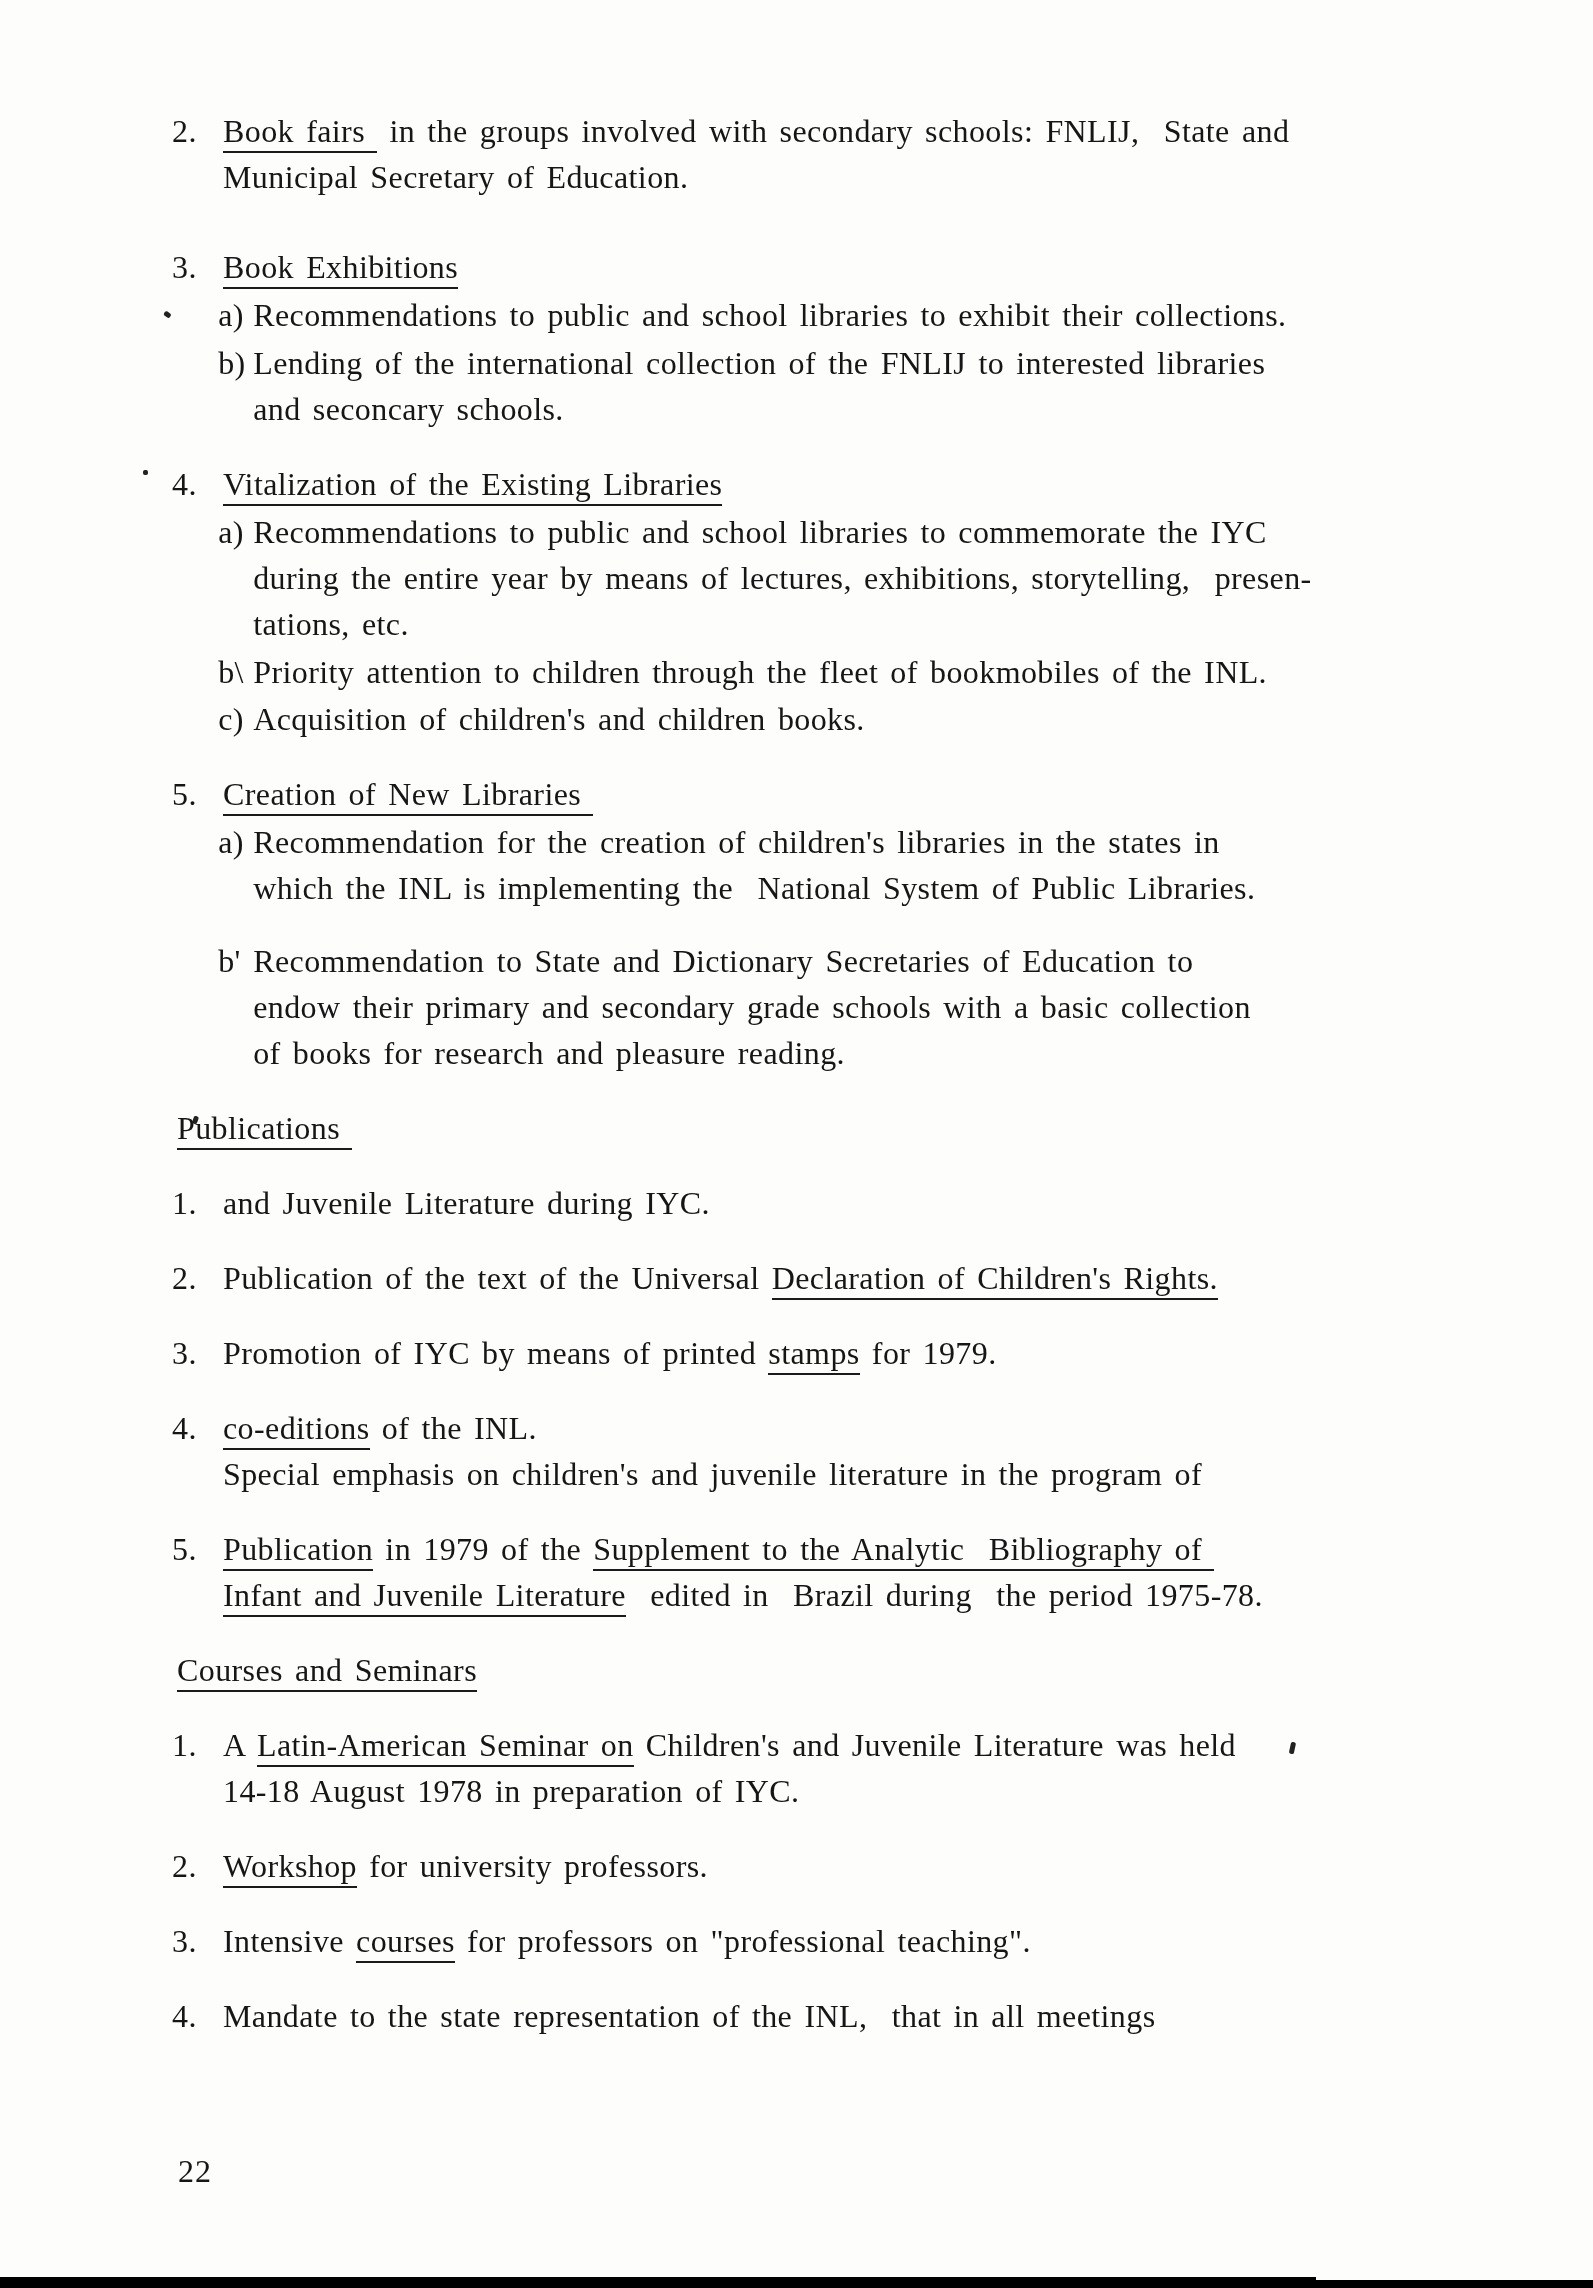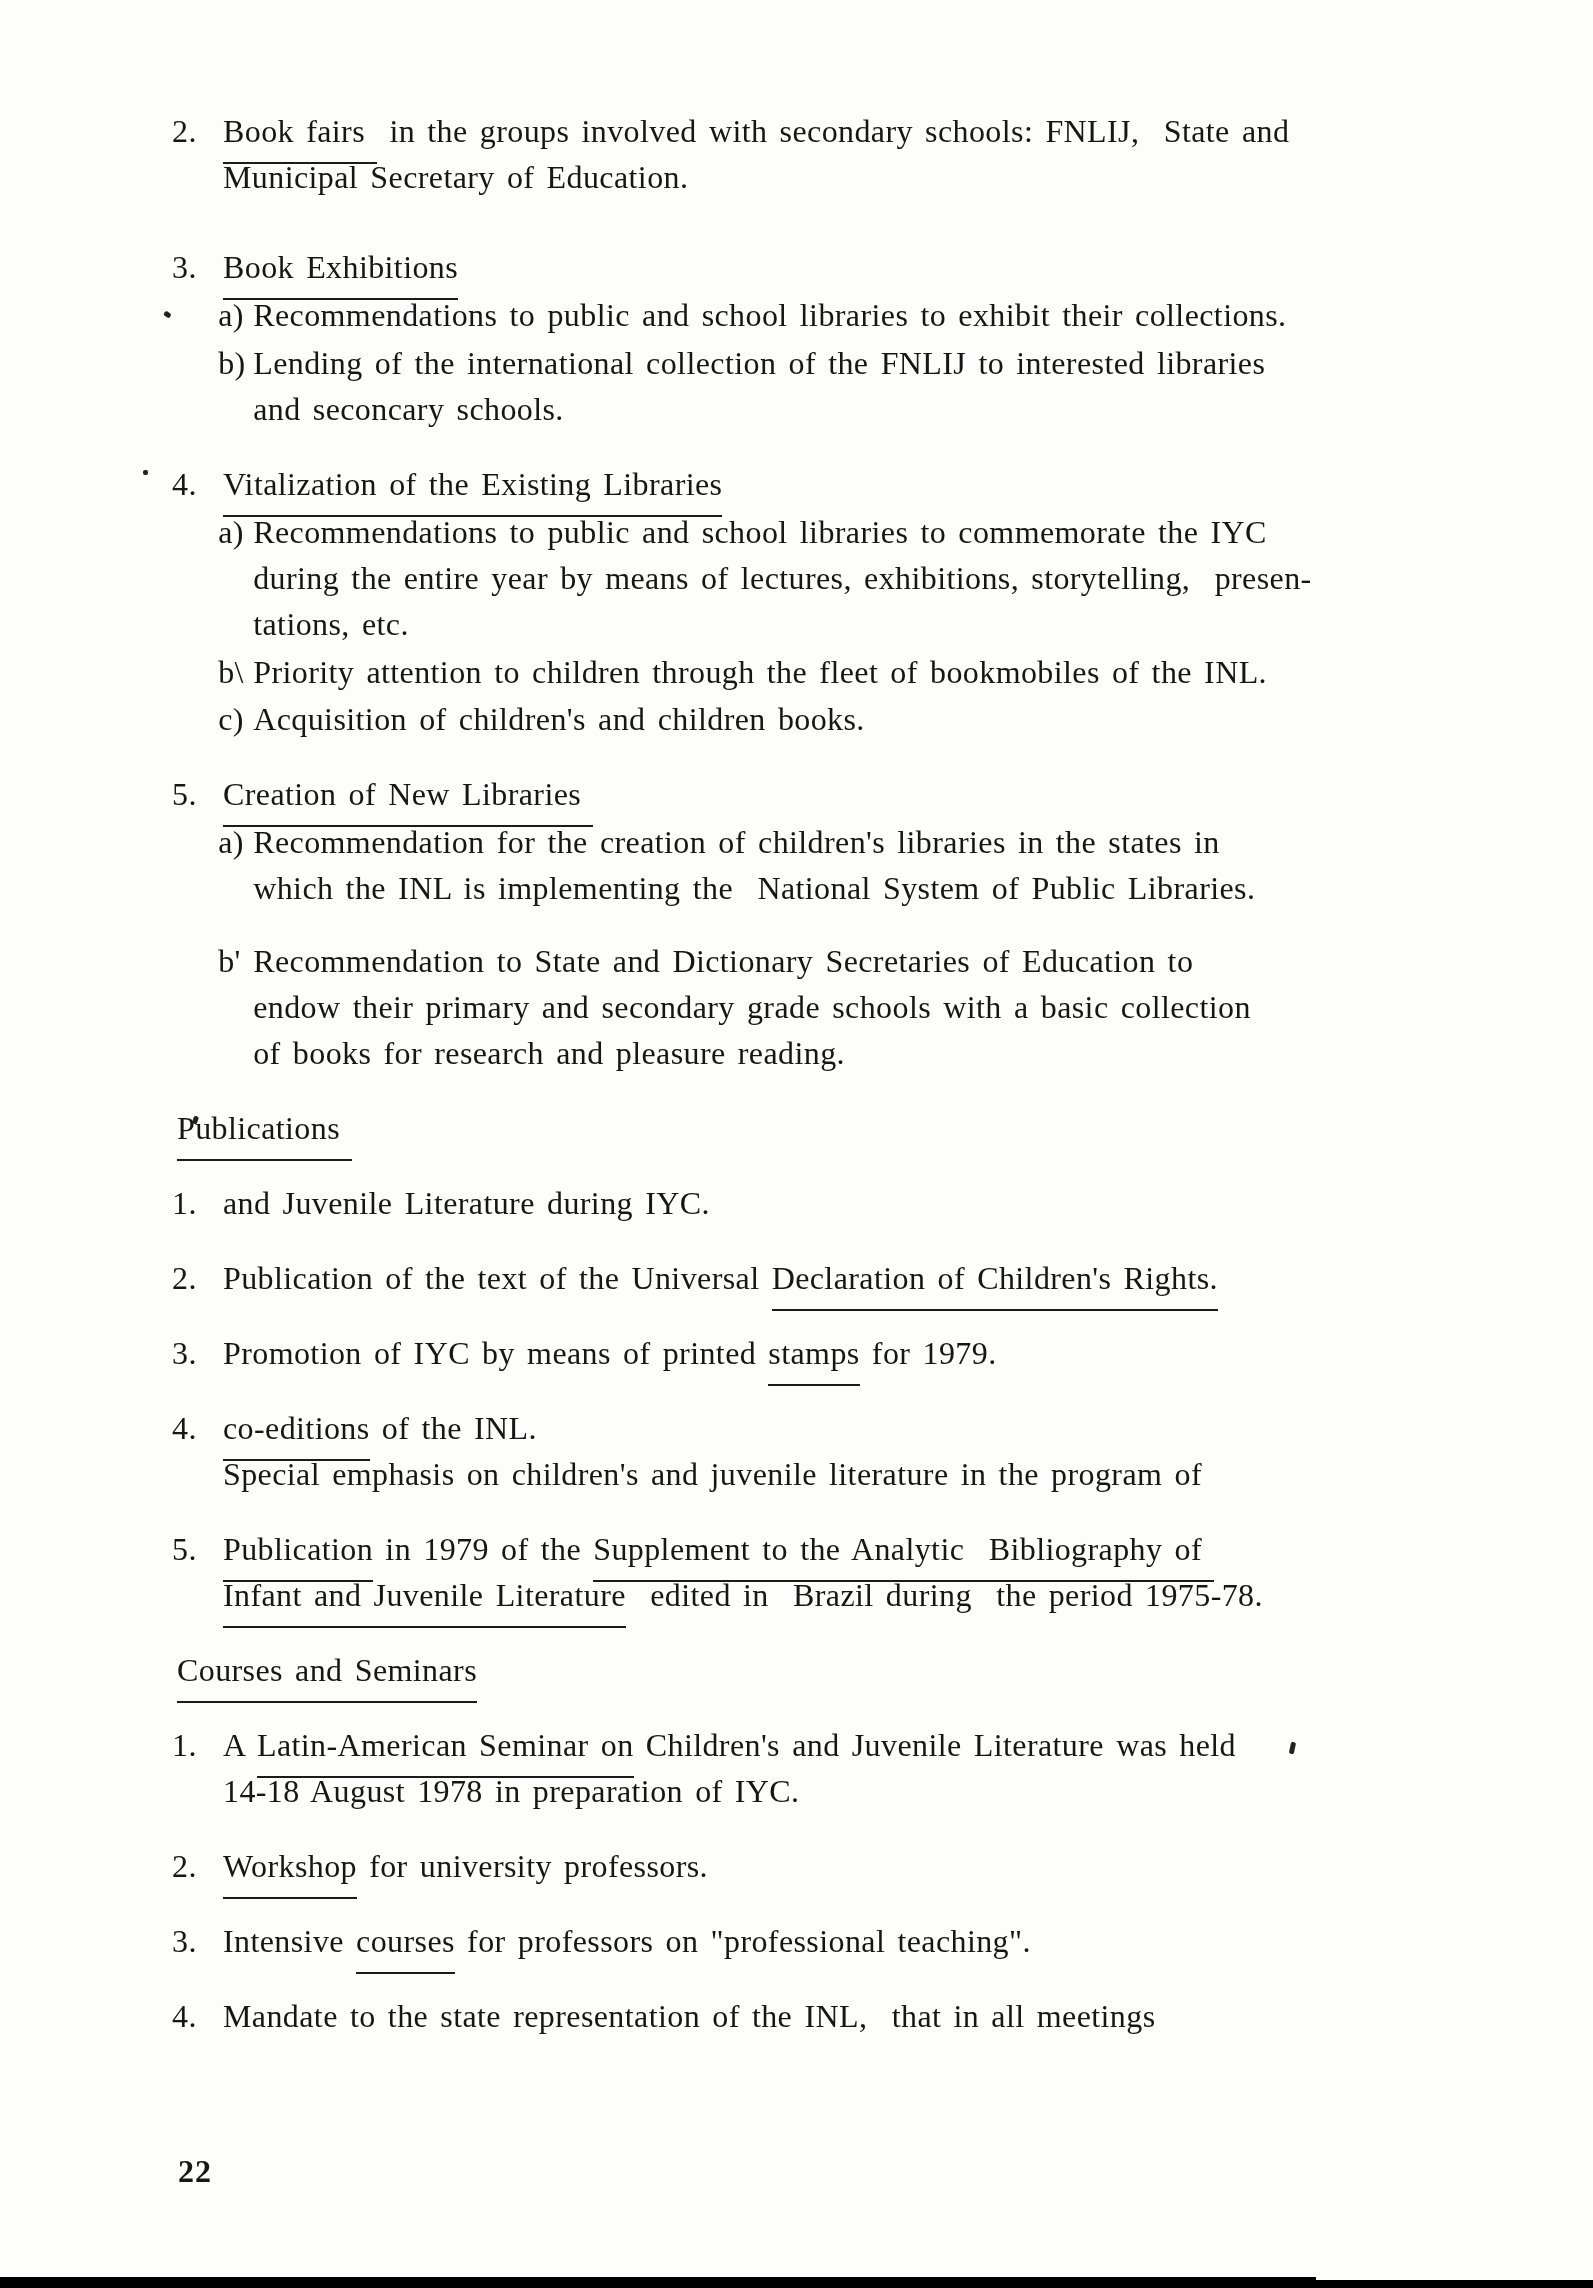--- a/index.html
+++ b/index.html
@@ -19,28 +19,28 @@
     letter-spacing:0.4px;
     word-spacing:3.8px;
   }
   .block{display:flex;margin-top:29px;}
   .block:first-child{margin-top:0;}
   .blk-1{margin-top:44px;}
   .block.heading{display:block;margin-left:5px;}
   .marker{flex:none;width:51px;}
   .content{flex:1;min-width:0;}
   .line{white-space:pre-wrap;}
-  .u{border-bottom:2.9px solid #1b1b1b;padding-bottom:13px;}
+  .u{border-bottom:2.9px solid #1b1b1b;padding-bottom:2px;}
   .sub{display:flex;margin-left:-4.8px;margin-top:1.9px;}
   .content > .sub:first-of-type{margin-top:21px;}
   .blk-3 .sub + .sub{margin-top:27px;}
   .sub .marker{width:35px;}
   #page-number{
     position:absolute;left:178px;top:2153px;
-    font-size:32px;font-weight:bold;letter-spacing:1px;
+    font-size:32px;font-weight:normal;letter-spacing:1px;
   }
   .speck{position:absolute;background:#222;border-radius:1.9px;}
   #speck-1{left:164px;top:312px;width:6.7px;height:4.8px;transform:rotate(35deg);}
   #speck-2{left:143px;top:470px;width:4.8px;height:4.8px;}
   #speck-3{left:1290px;top:1742px;width:4.8px;height:11.5px;transform:rotate(12deg);}
   #speck-4{left:193px;top:1116px;width:4.8px;height:7.6px;transform:rotate(20deg);}
   #bottom-bar{
     position:absolute;left:0;right:0;bottom:0;height:11.5px;background:#000;
   }
   #bottom-bar-notch{

